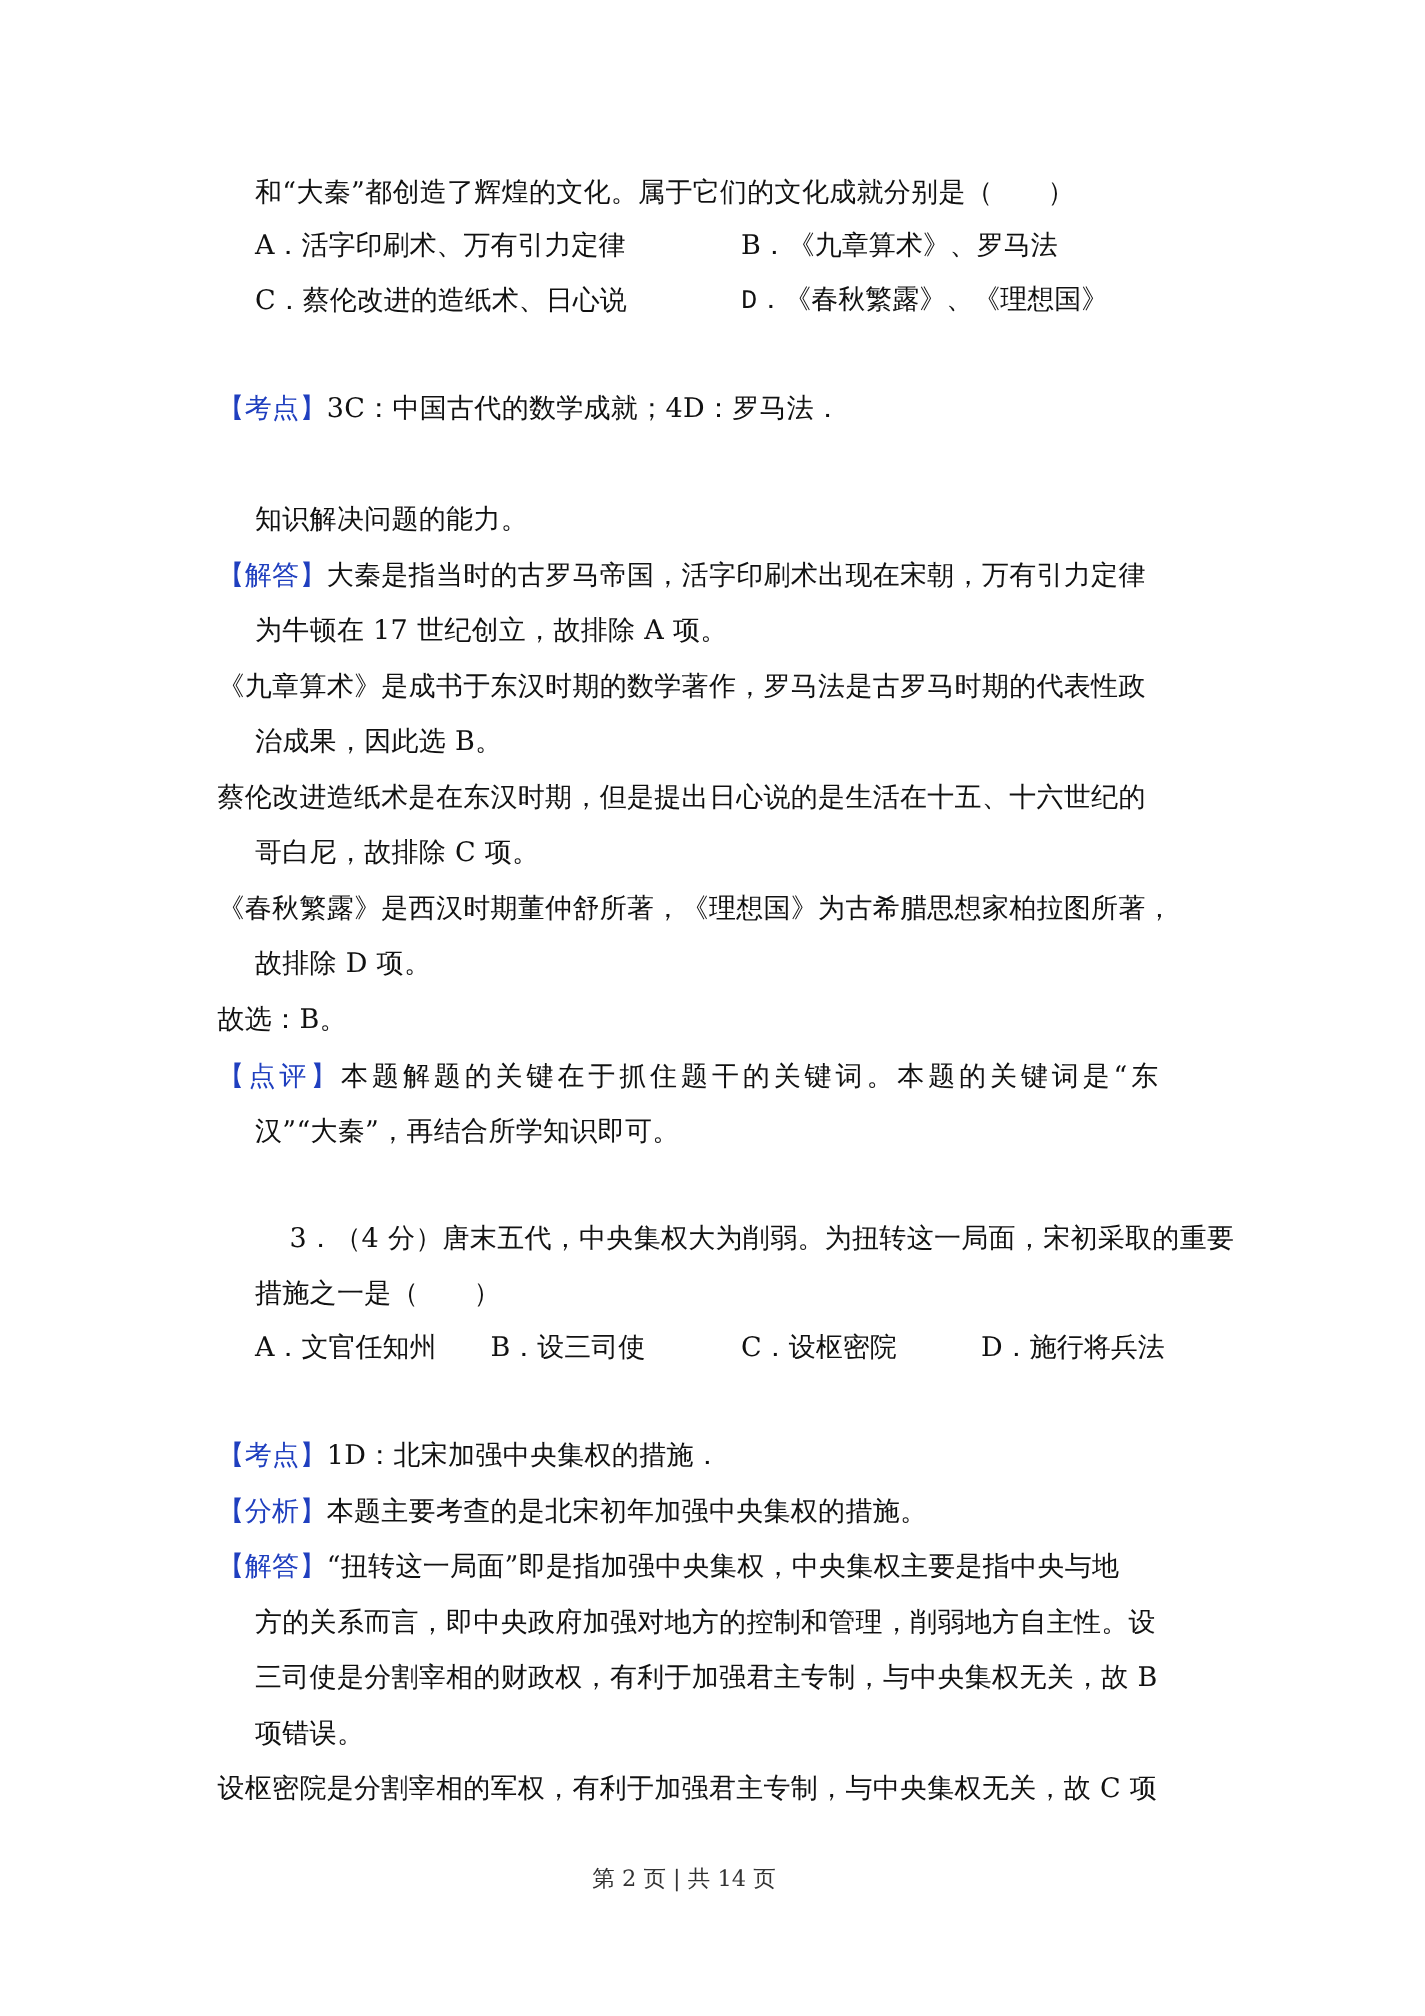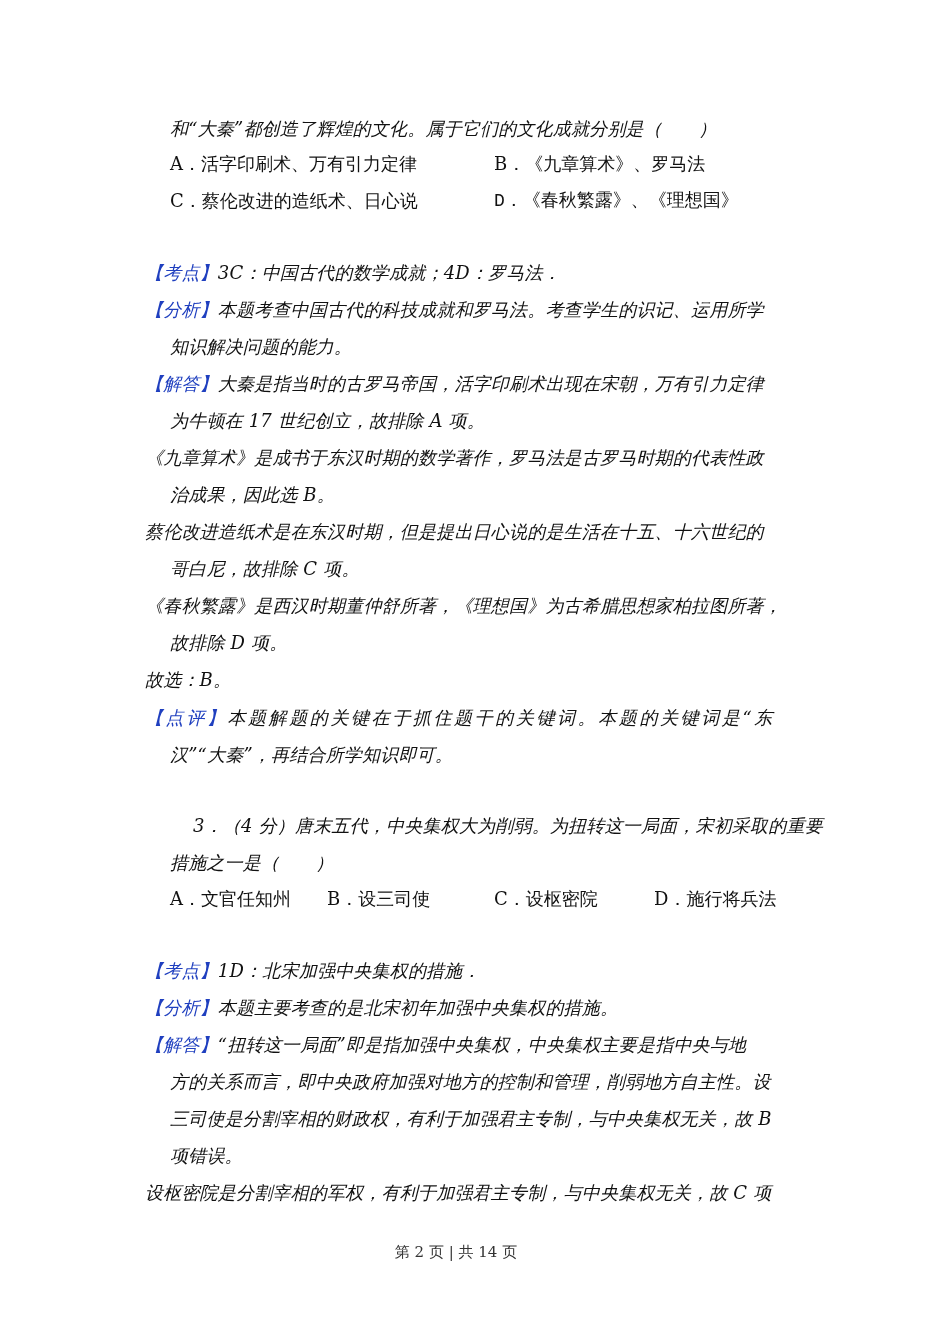--- a/index.html
+++ b/index.html
@@ -8,21 +8,20 @@
     font-family: "DejaVu Serif", "Liberation Serif", serif;
     color: #111111;
   }
   .page { position: absolute; left: 0; top: 0; width: 950px; height: 1344px; }
   .line {
     position: absolute;
     font-size: 18px;
     line-height: 24px;
     white-space: nowrap;
     letter-spacing: 0.2px;
-    font-style: italic;
   }
   .lbl { color: #1f3fbf; }
   .opt { position: absolute; white-space: nowrap; font-size: 18px; line-height: 24px; }
   .footer {
     position: absolute; top: 1243px; left: 0; width: 912px; text-align: center;
     font-size: 15px; color: #333333;
     font-family: "DejaVu Serif", "Liberation Serif", serif;
   }
 </style>
 </head>
@@ -39,23 +38,20 @@
   </div>
   <div class="opt" style="top:189px;left:170px;">
     <span>C．</span><span>蔡伦改进的造纸术、日心说</span>
   </div>
   <div class="opt" style="top:189px;left:494px;font-family:Liberation Mono, monospace;">
     <span>D．</span><span>《春秋繁露》、《理想国》</span>
   </div>
 
   <div class="line" style="top:261px;left:145px;">
     <span class="lbl">【考点】</span><span>3C：中国古代的数学成就；4D：罗马法．</span>
-  </div>
-  <div class="line" style="top:298px;left:145px;">
-    <span class="lbl">【分析】</span><span>本题考查中国古代的科技成就和罗马法。考查学生的识记、运用所学</span>
   </div>
   <div class="line" style="top:335px;left:170px;">知识解决问题的能力。</div>
   <div class="line" style="top:372px;left:145px;">
     <span class="lbl">【解答】</span><span>大秦是指当时的古罗马帝国，活字印刷术出现在宋朝，万有引力定律</span>
   </div>
   <div class="line" style="top:409px;left:170px;">为牛顿在 17 世纪创立，故排除 A 项。</div>
   <div class="line" style="top:446px;left:145px;">《九章算术》是成书于东汉时期的数学著作，罗马法是古罗马时期的代表性政</div>
   <div class="line" style="top:483px;left:170px;">治成果，因此选 B。</div>
   <div class="line" style="top:520px;left:145px;">蔡伦改进造纸术是在东汉时期，但是提出日心说的是生活在十五、十六世纪的</div>
   <div class="line" style="top:557px;left:170px;">哥白尼，故排除 C 项。</div>

